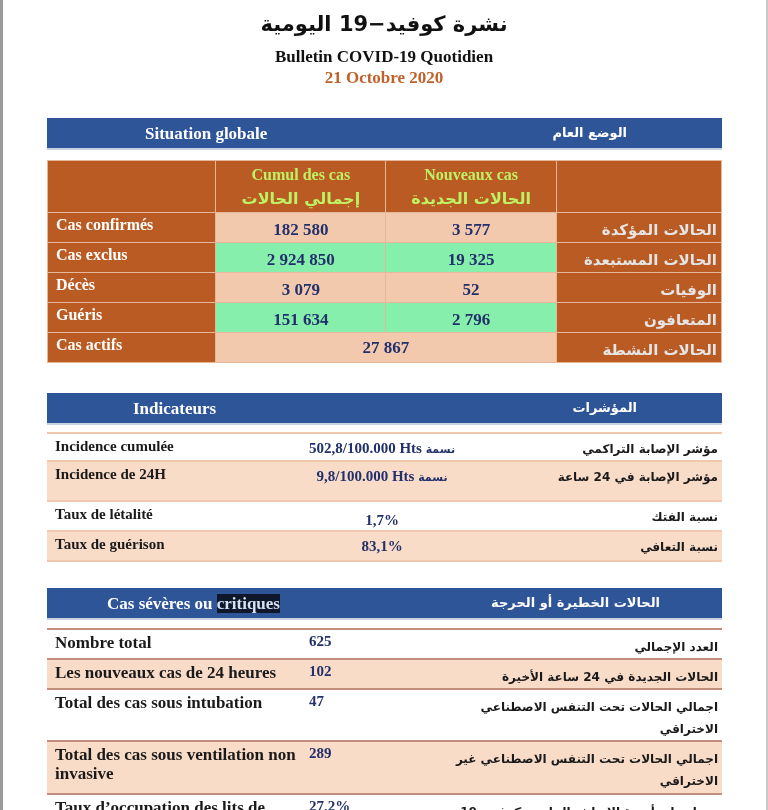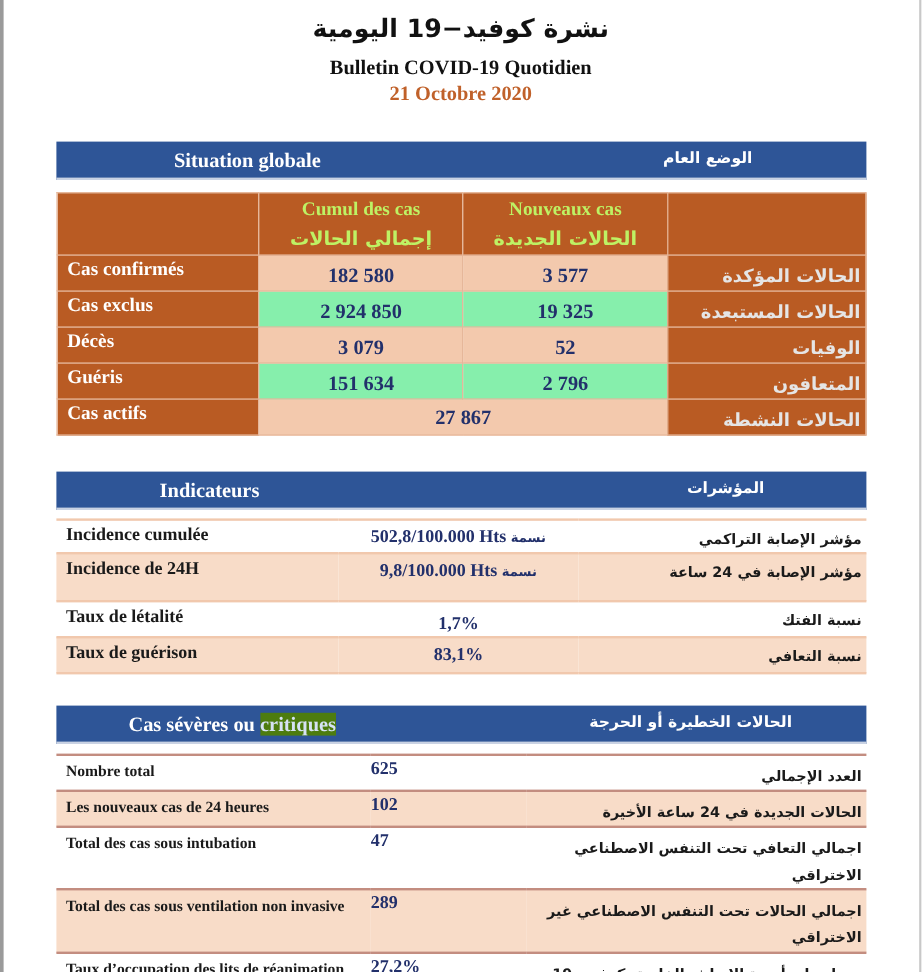--- a/index.html
+++ b/index.html
@@ -8,21 +8,21 @@
   .left-edge { position: absolute; left: 0; top: 0; width: 3px; height: 810px; background: #9a9a9a; }
   .right-edge { position: absolute; right: 0; top: 0; width: 2px; height: 810px; background: #c8c8c8; }
 
   .title-ar { position: absolute; top: 12px; left: 0; width: 768px; text-align: center; font-family: "DejaVu Sans", sans-serif; font-weight: bold; font-size: 21px; color: #111; direction: rtl; }
   .title-fr { position: absolute; top: 47px; left: 0; width: 768px; text-align: center; font-weight: bold; font-size: 17px; color: #111; }
   .title-date { position: absolute; top: 68px; left: 0; width: 768px; text-align: center; font-weight: bold; font-size: 17px; color: #c0612a; }
 
   .band { position: absolute; left: 47px; width: 675px; background: #2e5597; color: #fff; height: 32px; border-bottom: 2px solid #c9d2e3; }
   .band .fr { position: absolute; font-weight: bold; font-size: 17px; top: 6px; }
   .band .ar { position: absolute; right: 95px; top: 7px; font-family: "DejaVu Sans", sans-serif; font-weight: bold; font-size: 13px; direction: rtl; }
-  .band .hl { background: #4d7c0f; color: #d6e2f5; }
+  .band .hl { background: #0f172a; color: #d6e2f5; }
 
   
   .sg { position: absolute; left: 47px; top: 160px; width: 675px; border-collapse: collapse; }
   .sg td { border: 1px solid #e6b79a; height: 30px; font-weight: bold; }
   .sg .hdr td { background: #b95b23; height: 52px; color: #bef264; text-align: center; vertical-align: middle; font-size: 16px; line-height: 24px; }
   .sg .hdr .ar { font-family: "DejaVu Sans", sans-serif; font-size: 16px; direction: rtl; display: block; }
   .sg .lab { background: #b95b23; color: #fff; font-size: 16px; padding-left: 8px; vertical-align: top; padding-top: 3px; width: 168px; }
   .sg .arl { background: #b95b23; color: #e5e5e5; font-family: "DejaVu Sans", sans-serif; font-size: 15px; text-align: right; padding-right: 4px; direction: rtl; vertical-align: bottom; padding-bottom: 3px; width: 165px; }
   .sg .num { color: #22306b; font-size: 17px; text-align: center; vertical-align: bottom; padding-bottom: 2px; width: 170px; }
   .sg .r1 .num, .sg .r3 .num, .sg .r5 .num { background: #f3c9ad; }
@@ -38,21 +38,21 @@
   .ind .val { color: #22306b; font-size: 15px; text-align: center; padding-top: 6px; width: 200px; }
   .ind .val .pre { font-family: "DejaVu Sans", sans-serif; font-size: 11px; }
   .ind .arl { font-family: "DejaVu Sans", sans-serif; font-size: 12px; text-align: right; direction: rtl; padding-right: 4px; padding-top: 8px; }
   .ind .shade td { background: #f8dcc8; }
 
   
   .cs { position: absolute; left: 47px; top: 628px; width: 675px; border-collapse: collapse; }
   .cs tr { border-top: 2px solid #c38d80; }
   .cs tr:last-child { border-bottom: 2px solid #c38d80; }
   .cs td { font-weight: bold; vertical-align: top; }
-  .cs .lab { font-size: 13px; padding-left: 8px; padding-top: 3px; width: 262px; line-height: 19px; }
+  .cs .lab { font-size: 17px; padding-left: 8px; padding-top: 3px; width: 262px; line-height: 19px; }
   .cs .val { color: #22306b; font-size: 15px; text-align: left; padding-top: 3px; width: 130px; padding-right: 40px; }
   .cs .arl { font-family: "DejaVu Sans", sans-serif; font-size: 12px; text-align: right; direction: rtl; padding-right: 4px; padding-top: 6px; line-height: 22px; }
   .cs .shade td { background: #f8dcc8; }
 </style>
 </head>
 <body>
 
 <div class="left-edge"></div>
 <div class="right-edge"></div>
 
@@ -148,21 +148,21 @@
     <td class="arl">العدد الإجمالي</td>
   </tr>
   <tr class="shade" style="height:27px;">
     <td class="lab">Les nouveaux cas de 24 heures</td>
     <td class="val">102</td>
     <td class="arl">الحالات الجديدة في 24 ساعة الأخيرة</td>
   </tr>
   <tr style="height:29px;">
     <td class="lab">Total des cas sous intubation</td>
     <td class="val">47</td>
-    <td class="arl">اجمالي التعافي تحت التنفس الاصطناعي الاختراقي</td>
+    <td class="arl">اجمالي الحالات تحت التنفس الاصطناعي الاختراقي</td>
   </tr>
   <tr class="shade" style="height:53px;">
     <td class="lab">Total des cas sous ventilation non invasive</td>
     <td class="val">289</td>
     <td class="arl">اجمالي الحالات تحت التنفس الاصطناعي غير الاختراقي</td>
   </tr>
   <tr style="height:42px;">
     <td class="lab">Taux d’occupation des lits de réanimation dédiés au COVID-19</td>
     <td class="val">27,2%</td>
     <td class="arl">معدل ملئ أسرة الإنعاش الخاصة بكوفيد−19</td>

